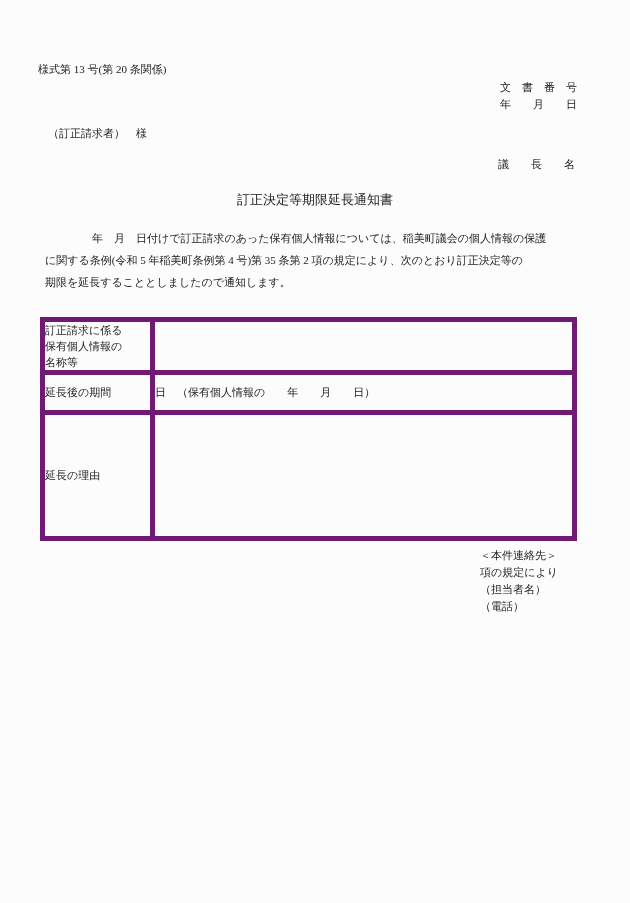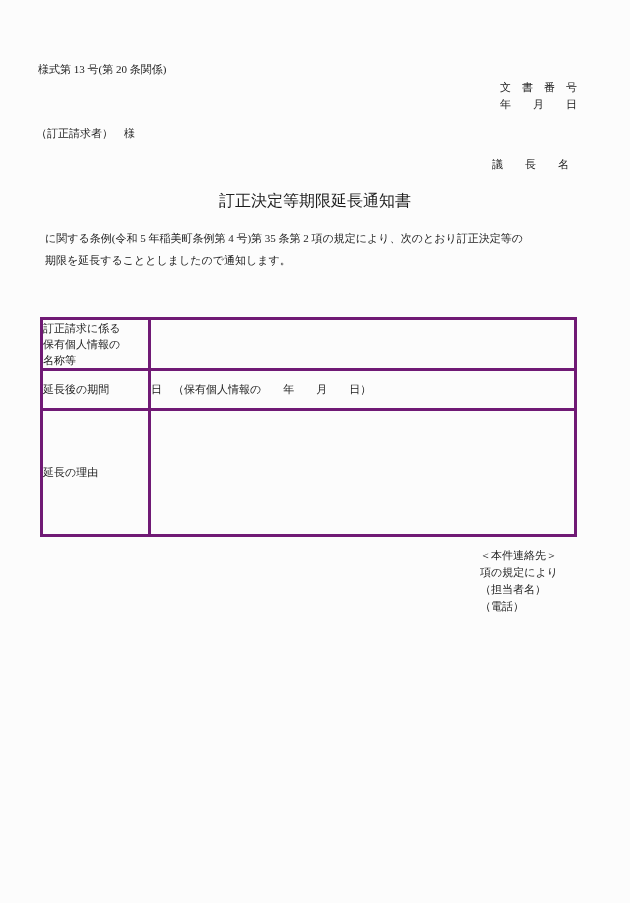--- a/index.html
+++ b/index.html
@@ -25,33 +25,33 @@
   .form-number {
     left: 38px;
     top: 62px;
   }
   .doc-number-block {
     right: 53px;
     top: 79px;
     line-height: 17px;
   }
   .addressee {
-    left: 36px;
+    left: 48px;
     top: 126px;
   }
   .signer {
-    right: 61px;
+    right: 55px;
     top: 157px;
   }
   .doc-title {
     left: 0;
     top: 191px;
     width: 100%;
     text-align: center;
-    font-size: 16px;
+    font-size: 13px;
   }
   .body-paragraph {
     left: 45px;
     top: 227px;
     width: 541px;
     line-height: 22px;
   }
   .body-line { white-space: nowrap; }
   .body-line.indented { padding-left: 47px; }
 
@@ -59,21 +59,21 @@
     position: absolute;
     left: 40px;
     top: 317px;
     width: 537px;
     border-collapse: collapse;
     table-layout: fixed;
     font-size: 11px;
     color: #1c1c1c;
   }
   .notice-table td {
-    border: 3px solid #701a75;
+    border: 5px solid #701a75;
     padding: 0;
     background: #fcfcfc;
   }
   .notice-table .col-label { width: 105px; }
   .row-1 { height: 50px; }
   .row-2 { height: 40px; }
   .row-3 { height: 126px; }
   .cell-label-top {
     vertical-align: top;
     padding: 3px 4px 0 4px;
@@ -111,20 +111,21 @@
     <div class="nowrap">年　　月　　日</div>
   </div>
 
   <div class="abs addressee nowrap">（訂正請求者）　様</div>
 
   <div class="abs signer nowrap">議　　長　　名</div>
 
   <div class="abs doc-title">訂正決定等期限延長通知書</div>
 
   <div class="abs body-paragraph">
+    <div class="body-line indented">年　月　日付けで訂正請求のあった保有個人情報については、稲美町議会の個人情報の保護</div>
     <div class="body-line">に関する条例(令和 5 年稲美町条例第 4 号)第 35 条第 2 項の規定により、次のとおり訂正決定等の</div>
     <div class="body-line">期限を延長することとしましたので通知します。</div>
   </div>
 
   <table class="notice-table">
     <tbody>
       <tr class="row-1">
         <td class="col-label cell-label-top">
           <div class="label-line">訂正請求に係る</div>
           <div class="label-line">保有個人情報の</div>

